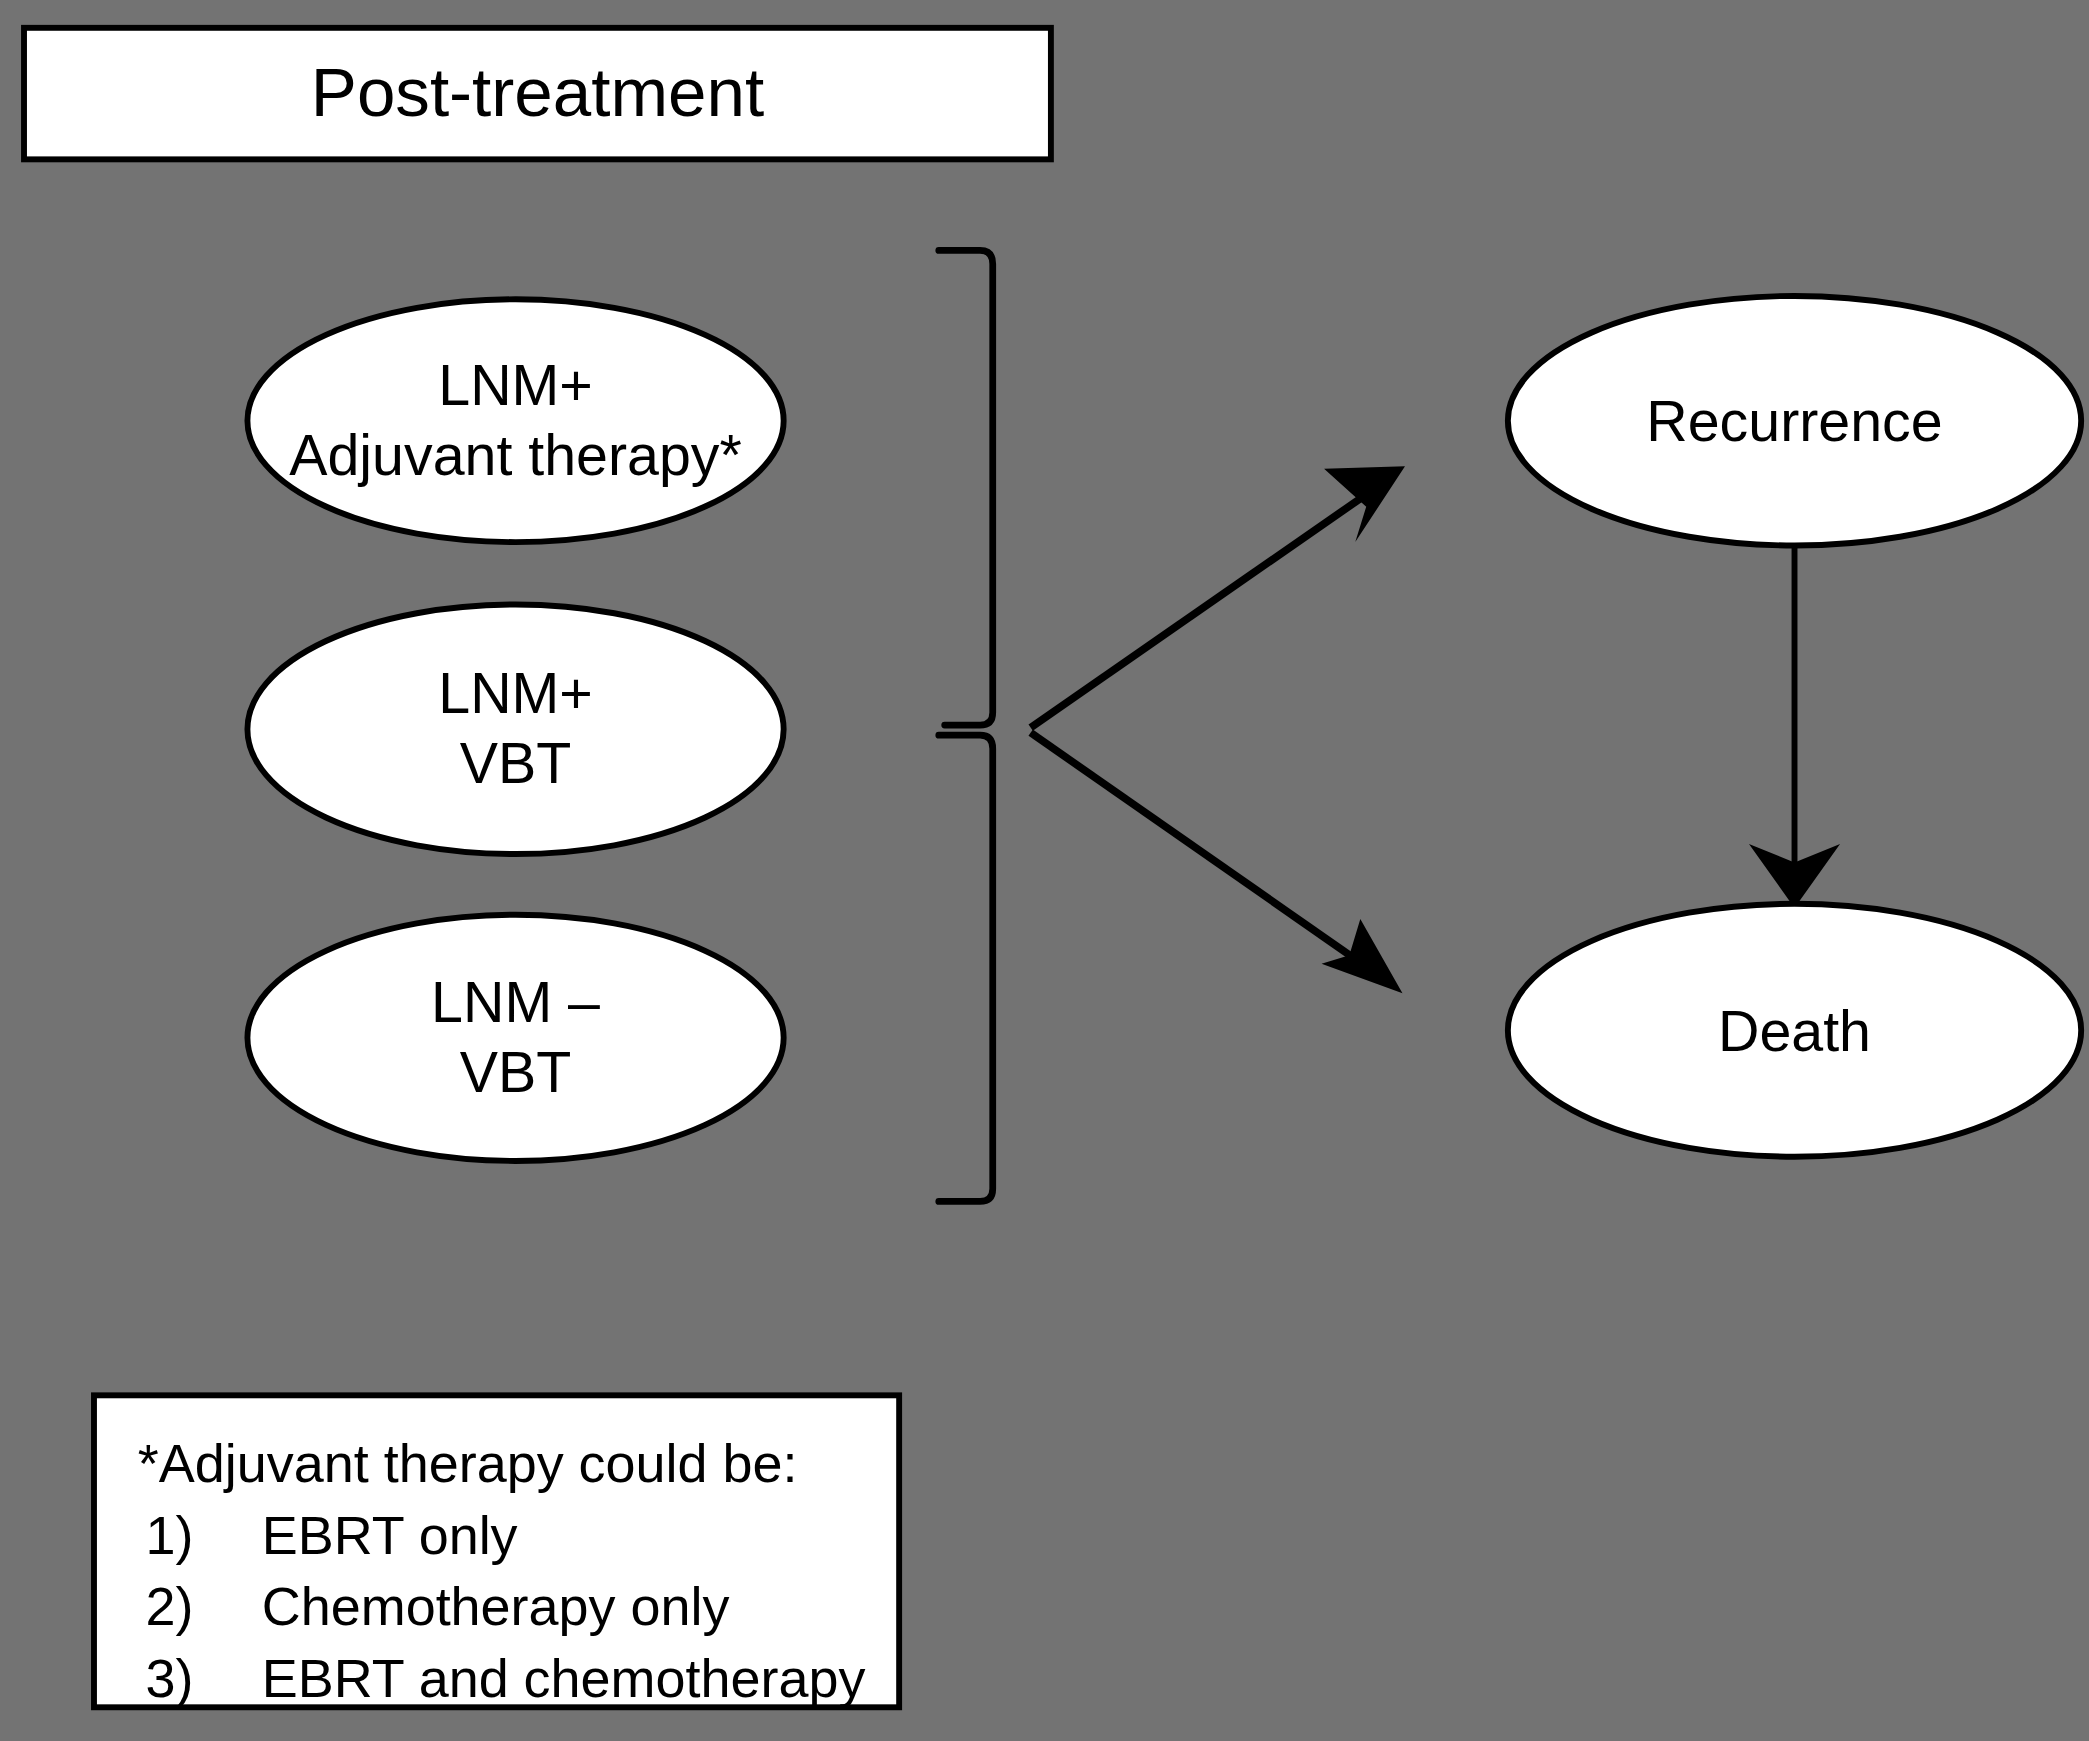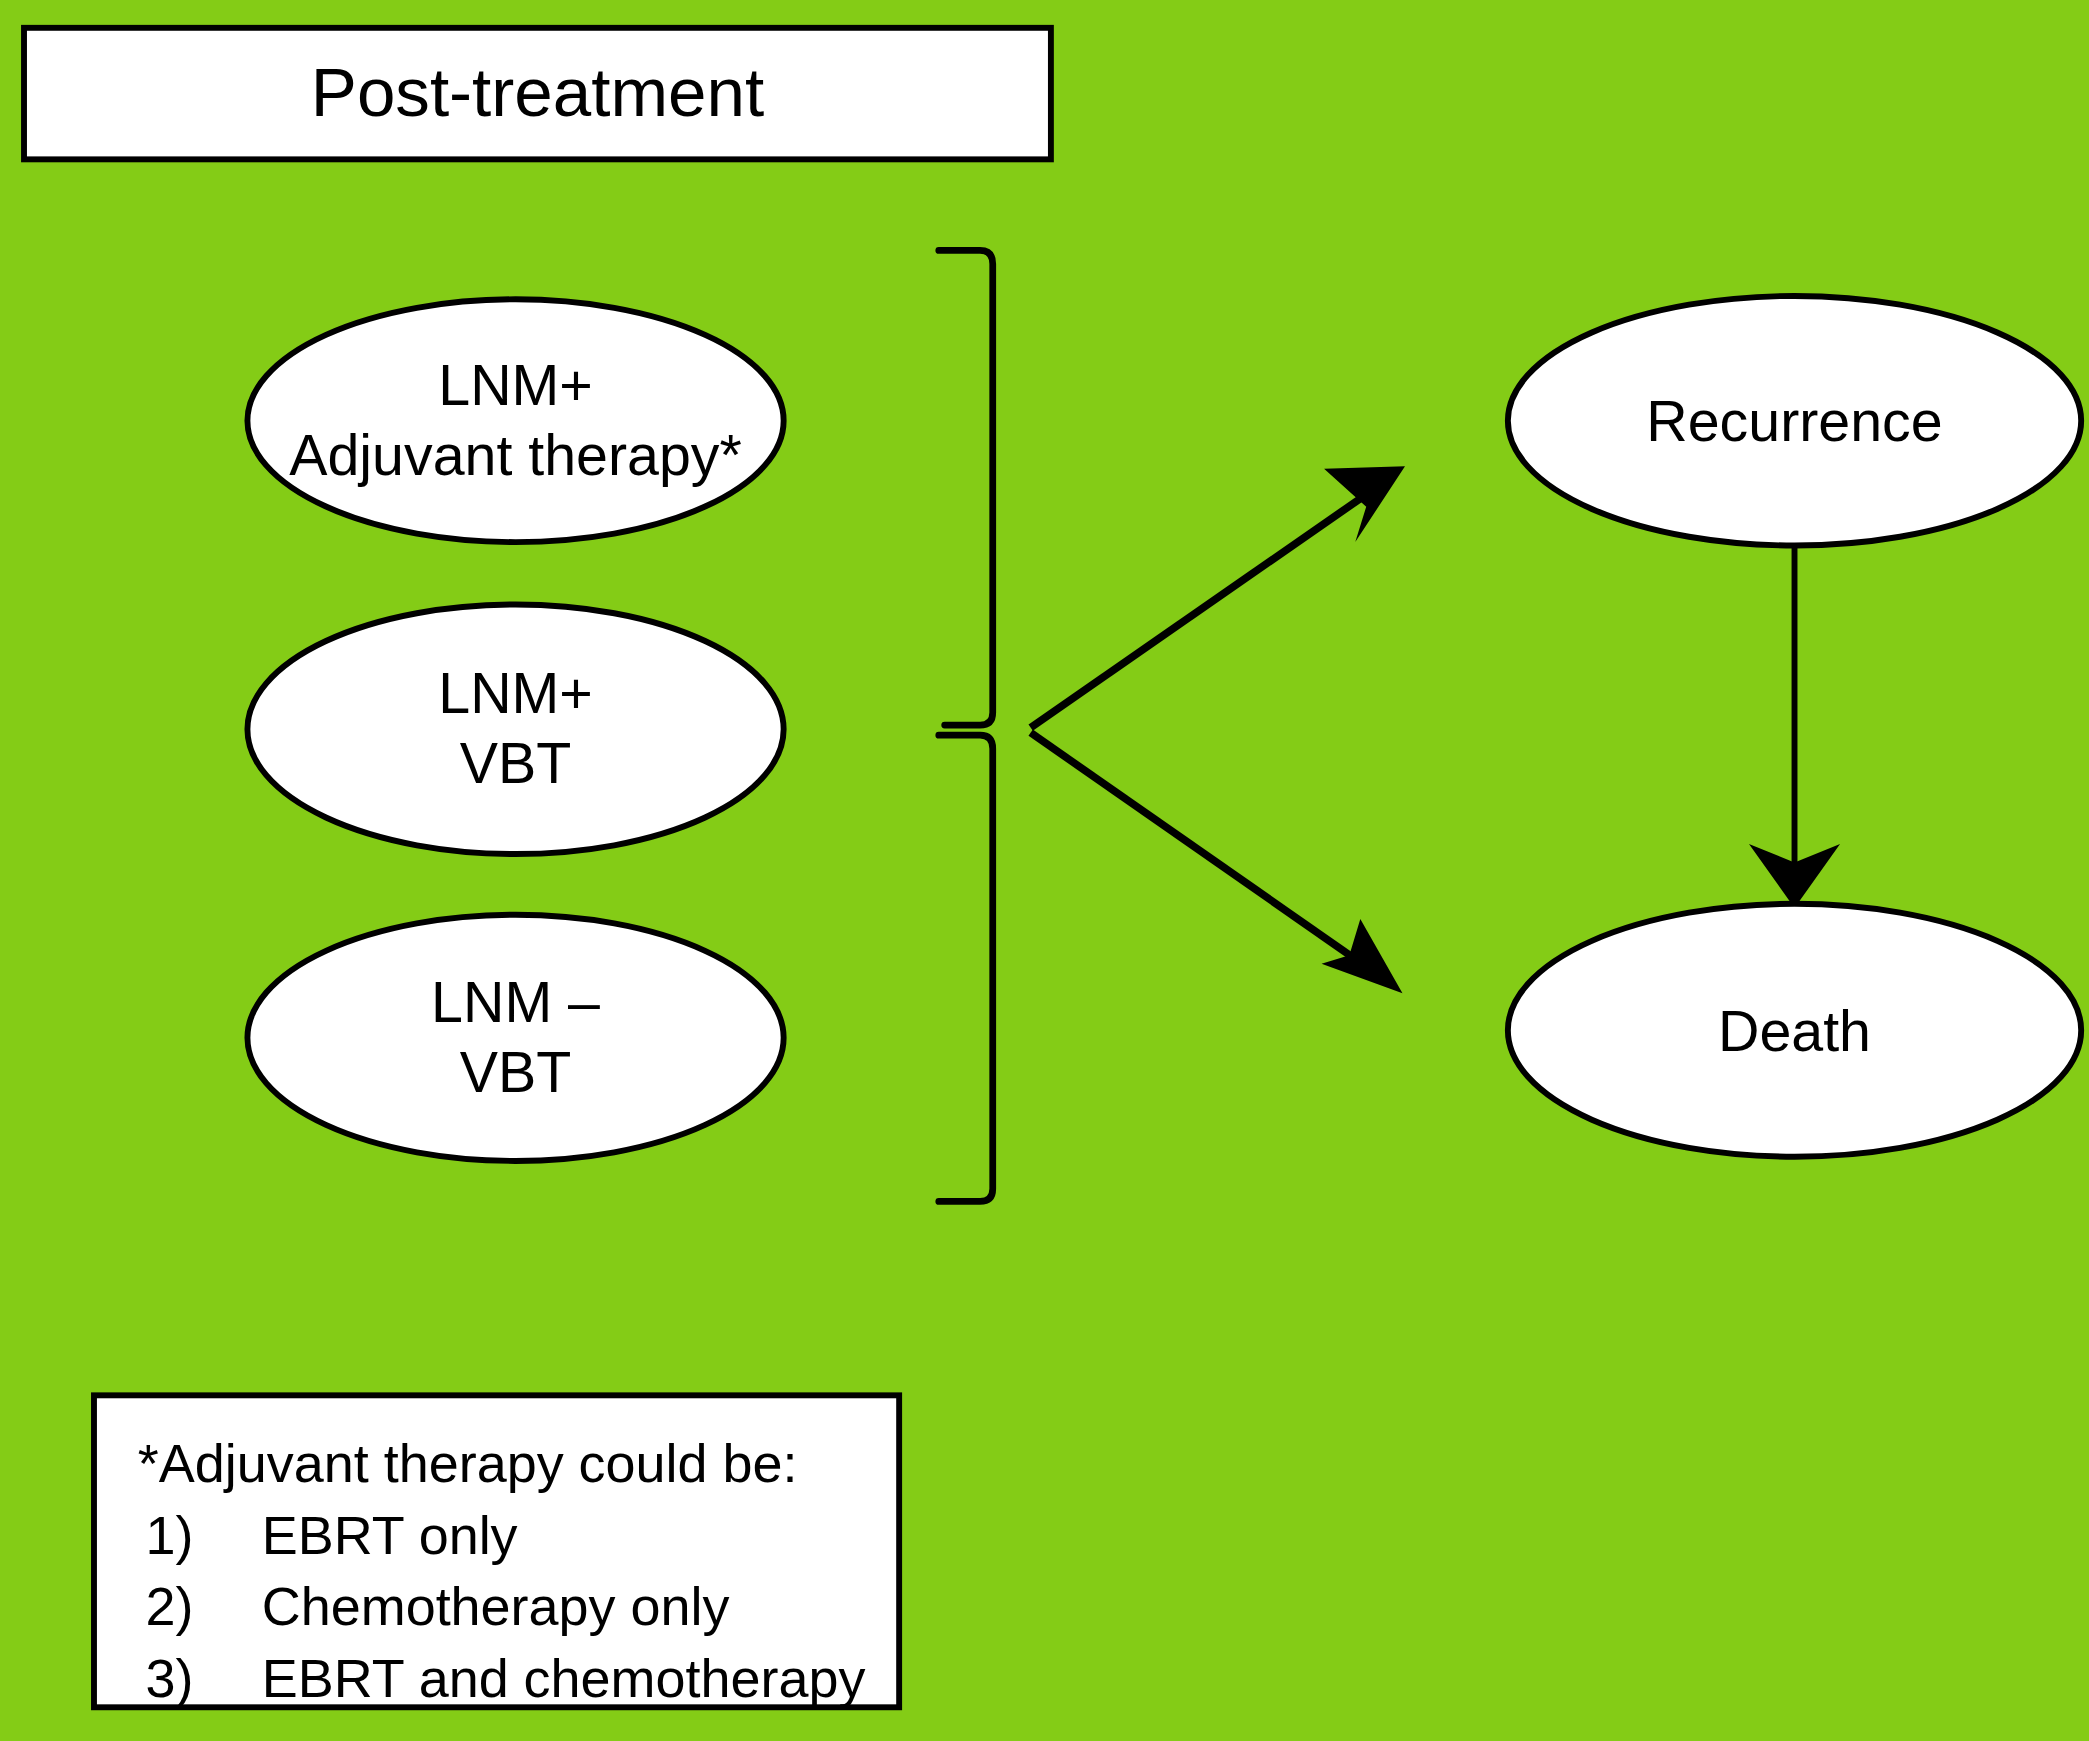--- a/index.html
+++ b/index.html
@@ -9,21 +9,21 @@
     background: #ffffff;
   }
   body {
     font-family: "Liberation Sans", sans-serif;
     color: #000000;
   }
   #canvas {
     position: relative;
     width: 2090px;
     height: 1741px;
-    background: #84cc16;
+    background: #737373;
     overflow: hidden;
   }
   svg#diagram {
     position: absolute;
     left: 0;
     top: 0;
     width: 2090px;
     height: 1741px;
     display: block;
   }

